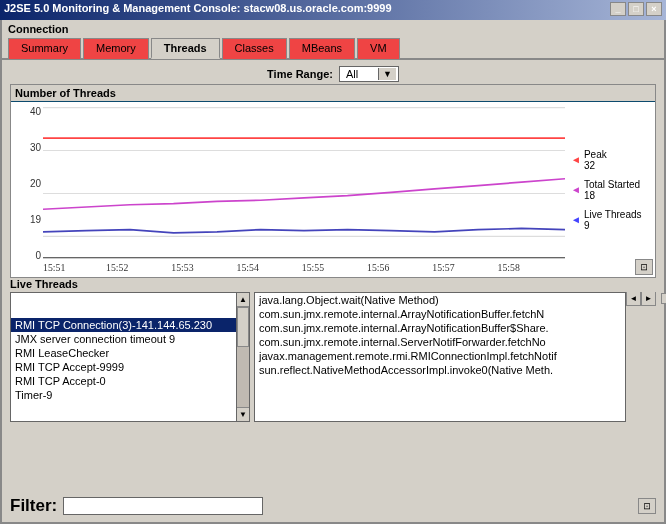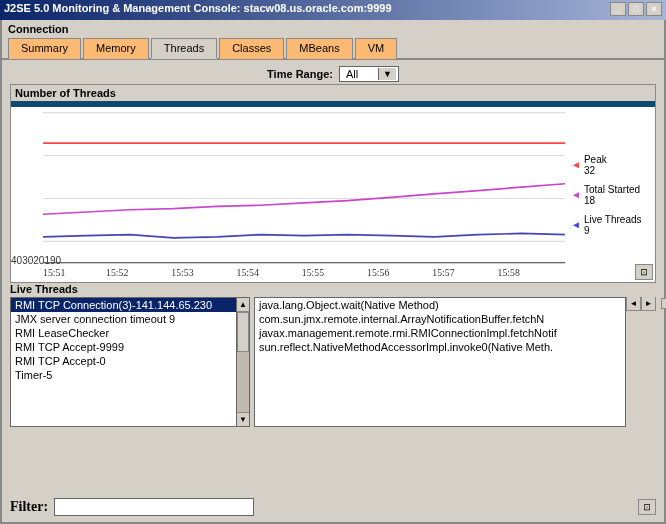--- a/index.html
+++ b/index.html
@@ -48,32 +48,32 @@
     }
     .tabs-bar {
       display: flex;
       gap: 2px;
       padding: 2px 6px 0 6px;
       border-bottom: 2px solid #888;
       margin-bottom: 0;
     }
     .tab {
       padding: 3px 12px;
-      background: #fdba74;
+      background: #ef4444;
       border: 1px solid #888;
       border-bottom: none;
       font-size: 11px;
       cursor: pointer;
       position: relative;
       bottom: -1px;
     }
     .tab.active {
       background: #d4d0c8;
       border-bottom: 2px solid #d4d0c8;
-      font-weight: normal;
+      font-weight: bold;
       z-index: 1;
     }
     .content-area {
       background: #d4d0c8;
       flex: 1;
       padding: 6px 8px;
       display: flex;
       flex-direction: column;
     }
     .time-range-row {
@@ -109,31 +109,31 @@
     .chart-section {
       border: 1px solid #888;
       background: white;
       position: relative;
     }
     .chart-title {
       font-size: 11px;
       font-weight: bold;
       padding: 2px 4px;
       background: #d4d0c8;
-      border-bottom: 6px solid #0c4a6e;
+      border-bottom: 1px solid #0c4a6e;
     }
     .chart-inner {
       display: flex;
       height: 175px;
       position: relative;
     }
     .chart-y-axis {
       width: 32px;
       display: flex;
-      flex-direction: row;
+      flex-direction: column;
       justify-content: space-between;
       align-items: flex-end;
       padding: 4px 2px 16px 0;
       font-size: 10px;
       color: #333;
     }
     .chart-canvas-wrap {
       flex: 1;
       position: relative;
       overflow: hidden;
@@ -203,20 +203,21 @@
     }
     .thread-item {
       padding: 1px 4px;
       font-size: 11px;
       cursor: pointer;
       white-space: nowrap;
     }
     .thread-item.selected {
       background: #0a246a;
       color: white;
+      margin-top: 25px;
     }
     .stack-trace-wrap {
       flex: 1;
       position: relative;
       display: flex;
       flex-direction: row;
     }
     .stack-trace {
       flex: 1;
       background: white;
@@ -270,23 +271,22 @@
       font-size: 8px;
       cursor: pointer;
     }
     .filter-row {
       display: flex;
       align-items: center;
       gap: 6px;
       margin-top: 2px;
     }
     .filter-label {
-      font-size: 14px;
-      font-weight: bold;
-      font-family: Liberation Serif, serif;
+      font-size: 17px;
+      font-weight: bold;
     }
     .filter-input {
       background: white;
       border: 1px solid #666;
       height: 18px;
       width: 200px;
       font-size: 11px;
     }
     .filter-zoom-btn {
       margin-left: auto;
@@ -401,36 +401,38 @@
       <div class="live-threads-title">Live Threads</div>
       <div class="live-threads-content">
 
         <div class="thread-list-wrap">
           <div class="thread-list">
             <div class="thread-item selected">RMI TCP Connection(3)-141.144.65.230</div>
             <div class="thread-item">JMX server connection timeout 9</div>
             <div class="thread-item">RMI LeaseChecker</div>
             <div class="thread-item">RMI TCP Accept-9999</div>
             <div class="thread-item">RMI TCP Accept-0</div>
-            <div class="thread-item">Timer-5</div>
+            <div class="thread-item">Timer-9</div>
           </div>
 
           <div style="position:absolute;right:0;top:0;height:130px;width:14px;background:#d4d0c8;border:1px solid #666;display:flex;flex-direction:column;">
             <div style="width:100%;height:14px;background:#d4d0c8;border-bottom:1px solid #888;display:flex;align-items:center;justify-content:center;font-size:8px;">▲</div>
             <div style="flex:1;background:#c0bab2;position:relative;">
               <div style="position:absolute;top:0;width:100%;height:40px;background:#d4d0c8;border:1px solid #888;"></div>
             </div>
             <div style="width:100%;height:14px;background:#d4d0c8;border-top:1px solid #888;display:flex;align-items:center;justify-content:center;font-size:8px;">▼</div>
           </div>
         </div>
 
         <div class="stack-trace-wrap">
           <div class="stack-trace">
             <div class="stack-item">java.lang.Object.wait(Native Method)</div>
             <div class="stack-item">com.sun.jmx.remote.internal.ArrayNotificationBuffer.fetchN</div>
+            <div class="stack-item">com.sun.jmx.remote.internal.ArrayNotificationBuffer$Share.</div>
+            <div class="stack-item">com.sun.jmx.remote.internal.ServerNotifForwarder.fetchNo</div>
             <div class="stack-item">javax.management.remote.rmi.RMIConnectionImpl.fetchNotif</div>
             <div class="stack-item">sun.reflect.NativeMethodAccessorImpl.invoke0(Native Meth.</div>
           </div>
 
           <div class="stack-scrollbar-h">
             <div class="hscroll-btn">◄</div>
             <div class="hscroll-track">
               <div class="hscroll-thumb"></div>
             </div>
             <div class="hscroll-btn-right">►</div>

